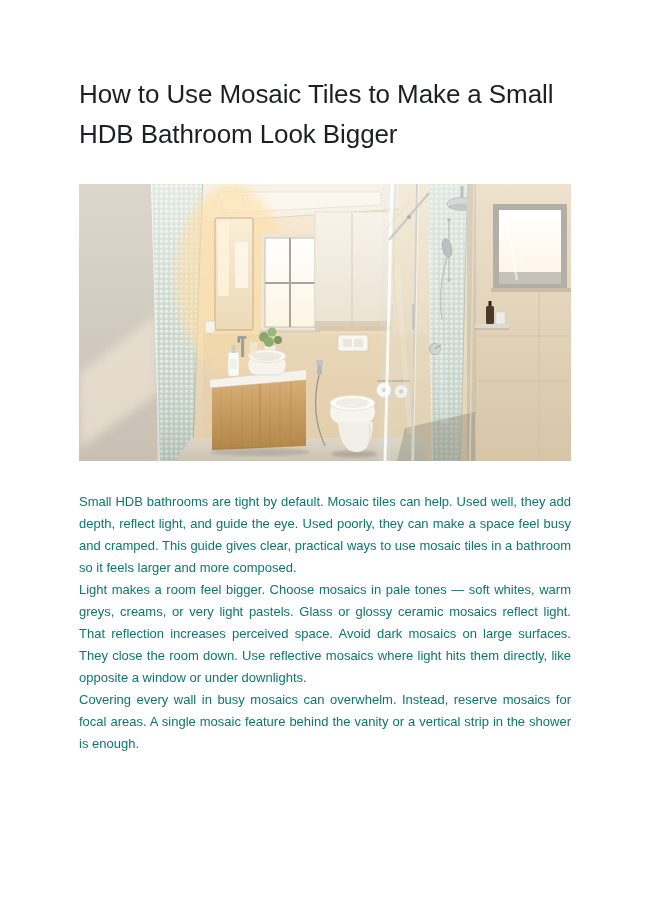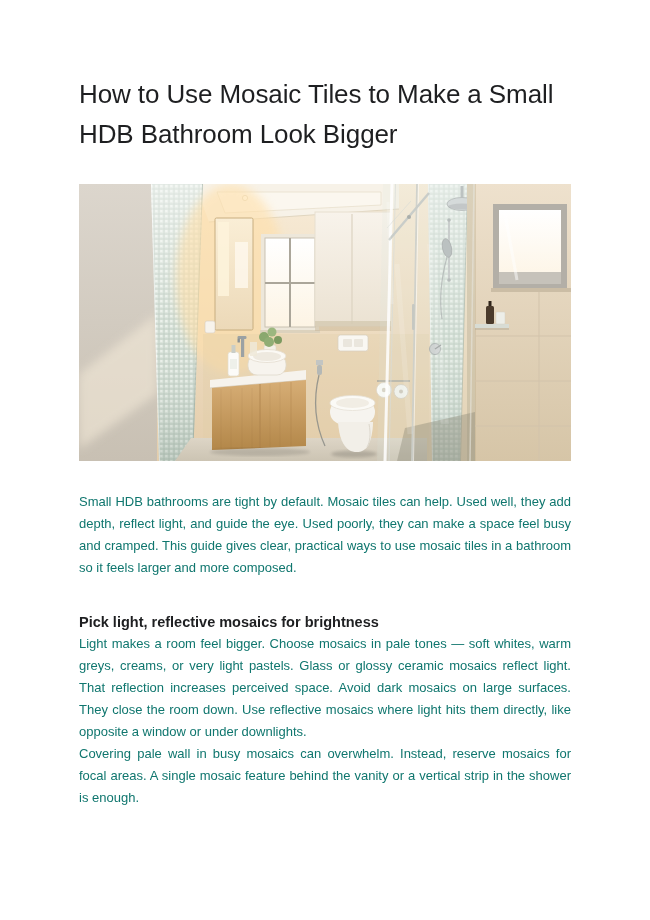--- a/index.html
+++ b/index.html
@@ -267,18 +267,17 @@
         <rect x="333" y="120" width="2.6" height="26" rx="1.2" fill="#c2c5c1" opacity=".9"></rect>
         <line x1="318" y1="80" x2="331" y2="250" stroke="#ffffff" stroke-width="5" opacity=".14"></line>
         <line x1="352" y1="60" x2="366" y2="240" stroke="#ffffff" stroke-width="8" opacity=".11"></line>
         <line x1="309" y1="18" x2="313" y2="120" stroke="#ffffff" stroke-width="3" opacity=".2"></line>
       </g>
     </svg>
   </figure>
 
   <p class="body-text intro">Small HDB bathrooms are tight by default. Mosaic tiles can help. Used well, they add depth, reflect light, and guide the eye. Used poorly, they can make a space feel busy and cramped. This guide gives clear, practical ways to use mosaic tiles in a bathroom so it feels larger and more composed.</p>
 
-  <h2 class="section-heading">Pick light, reflective mosaics for brightness</h2>
   <p class="body-text">Light makes a room feel bigger. Choose mosaics in pale tones — soft whites, warm greys, creams, or very light pastels. Glass or glossy ceramic mosaics reflect light. That reflection increases perceived space. Avoid dark mosaics on large surfaces. They close the room down. Use reflective mosaics where light hits them directly, like opposite a window or under downlights.</p>
 
-  <p class="body-text">Covering pale wall in busy mosaics can overwhelm. Instead, reserve mosaics for focal areas. A single mosaic feature behind the vanity or a vertical strip in the shower is enough.</p>
+  <p class="body-text">Covering every wall in busy mosaics can overwhelm. Instead, reserve mosaics for focal areas. A single mosaic feature behind the vanity or a vertical strip in the shower is enough.</p>
 
 </div>
 
 </body></html>

